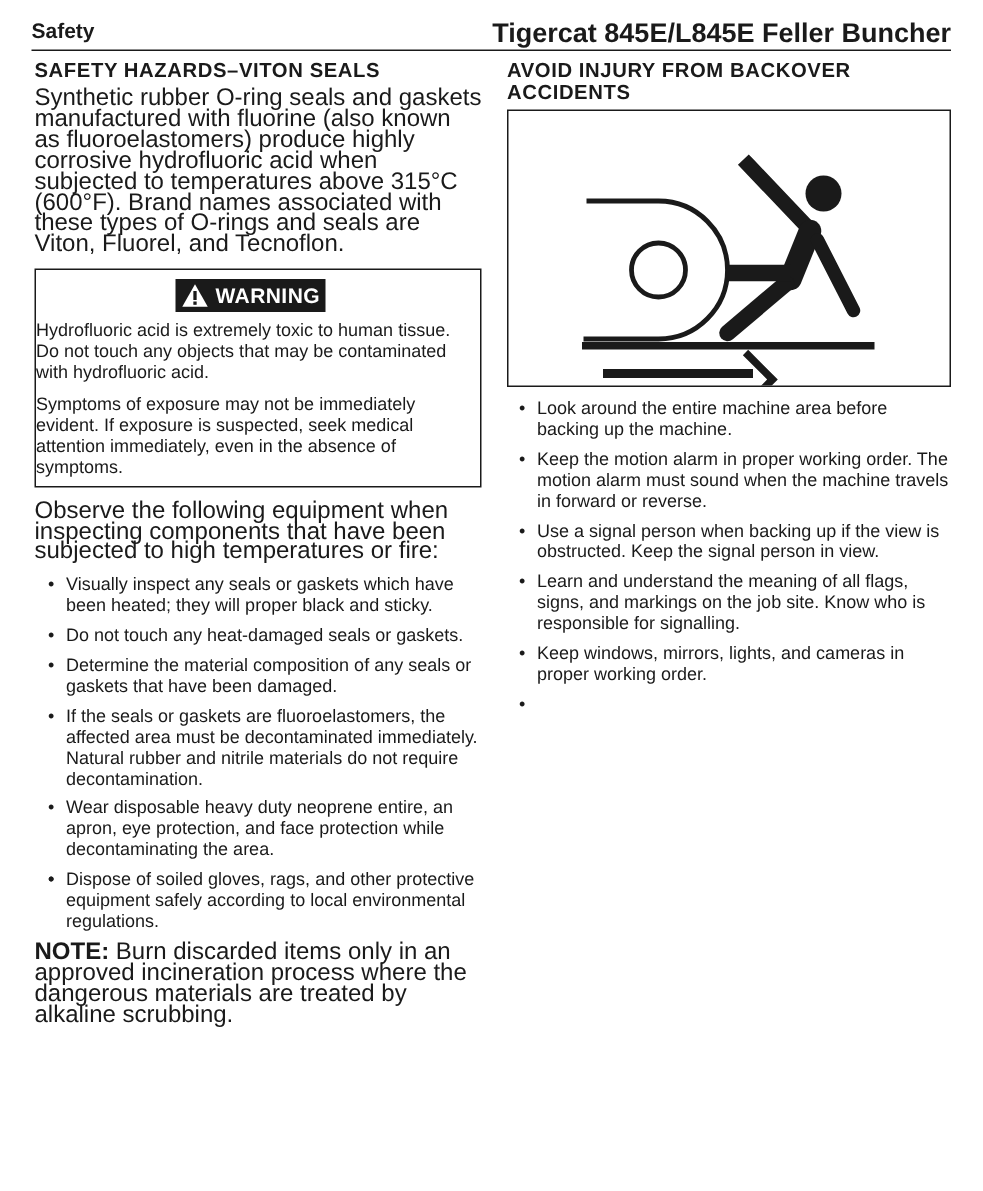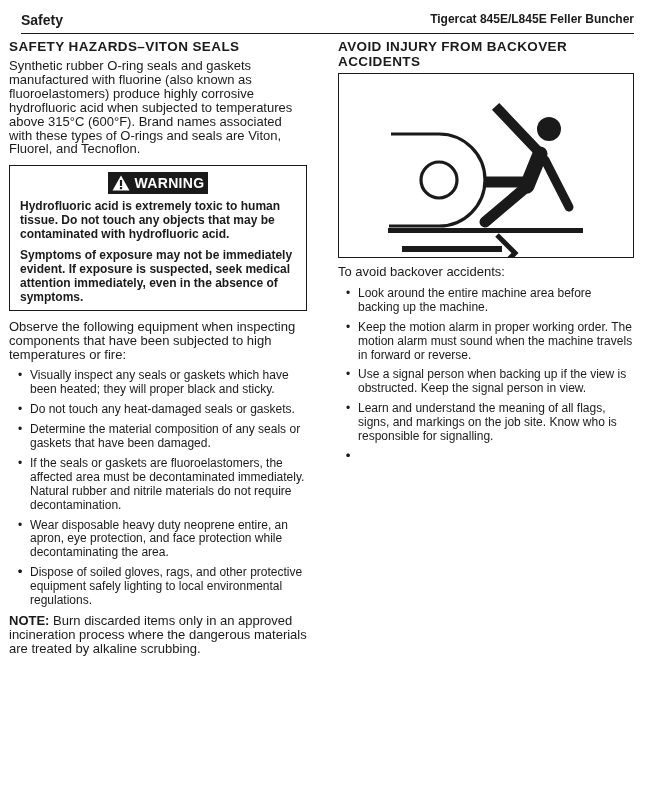--- a/index.html
+++ b/index.html
@@ -29,48 +29,48 @@
       left: 0;
       top: 1px;
       font-weight: bold;
       font-size: 14px;
     }
     .header-right {
       position: absolute;
       right: 0;
       top: 1px;
       font-weight: bold;
-      font-size: 12px;
+      font-size: 18px;
     }
     .col {
       position: absolute;
       top: 39px;
     }
-    .col-left { left: 9px; width: 298px; }
+    .col-left { left: 23px; width: 298px; }
     .col-right { left: 338px; width: 296px; }
 
     h2 {
       margin: 0;
       font-size: 13.5px;
       font-weight: bold;
       letter-spacing: 0.4px;
       line-height: 15px;
     }
     p {
       margin: 0;
-      font-size: 13px;
+      font-size: 16px;
       line-height: 13.9px;
     }
     .col-left h2 { margin-bottom: 5px; }
     .col-right h2 { margin-bottom: 4px; }
 
     .warning-box {
       margin-top: 9px;
       border: 1.3px solid #1a1a1a;
-      padding: 6px 10px 5px 10px;
+      padding: 6px 10px 5px 0;
       box-sizing: border-box;
       width: 298px;
     }
     .warning-label {
       display: flex;
       align-items: center;
       justify-content: center;
       margin: 0 auto 6px auto;
       background: #1a1a1a;
       color: #ffffff;
@@ -79,21 +79,21 @@
       font-weight: bold;
       font-size: 14px;
       letter-spacing: 0.3px;
     }
     .warning-label .tri {
       width: 18px;
       height: 16px;
       margin-right: 5px;
     }
     .warning-box p {
-      font-weight: bold;
+      font-weight: normal;
       font-size: 12px;
       line-height: 13.9px;
     }
     .warning-box p + p { margin-top: 7px; }
 
     .after-box { margin-top: 9px; }
     ul.bullets {
       list-style: none;
       margin: 8px 0 0 0;
       padding: 0;
@@ -153,21 +153,21 @@
 
   <p class="after-box">Observe the following equipment when inspecting components that have been subjected to high temperatures or fire:</p>
 
   <ul class="bullets">
     <li><span class="dot">•</span><span>Visually inspect any seals or gaskets which have been heated; they will proper black and sticky.</span></li>
     <li><span class="dot">•</span><span>Do not touch any heat-damaged seals or gaskets.</span></li>
     <li><span class="dot">•</span><span>Determine the material composition of any seals or gaskets that have been damaged.</span></li>
     <li><span class="dot">•</span><span>If the seals or gaskets are fluoroelastomers, the affected area must be decontaminated immediately. Natural rubber and nitrile materials do not require decontamination.</span></li>
     <li><span class="dot">•</span><span>Wear disposable heavy duty neoprene entire, an apron, eye protection, and face protection while decontaminating the area.</span></li>
     <li><span class="dot">•</span></li>
-    <li><span class="dot">•</span><span>Dispose of soiled gloves, rags, and other protective equipment safely lighting to local environmental regulations.</span></li>
+    <li><span class="dot">•</span><span>Dispose of soiled gloves, rags, and other protective equipment safely according to local environmental regulations.</span></li>
   </ul>
 
   <p class="note"><b>NOTE:</b><span> Burn discarded items only in an approved incineration process where the dangerous materials are treated by alkaline scrubbing.</span></p>
 </div>
 
 <div class="col col-right">
   <h2>AVOID INJURY FROM BACKOVER ACCIDENTS</h2>
 
   <div class="illustration-box">
     <svg width="294" height="183" viewBox="0 0 294 183">
@@ -182,23 +182,22 @@
 
       <circle cx="210" cy="55" r="12" fill="#1a1a1a"></circle>
       <line x1="160" y1="36" x2="198" y2="76" stroke="#1a1a1a" stroke-width="10" stroke-linecap="square"></line>
       <line x1="201" y1="80" x2="188" y2="112" stroke="#1a1a1a" stroke-width="15" stroke-linecap="round"></line>
       <line x1="206" y1="86" x2="230" y2="133" stroke="#1a1a1a" stroke-width="9" stroke-linecap="round"></line>
       <line x1="185" y1="115" x2="146" y2="148" stroke="#1a1a1a" stroke-width="11" stroke-linecap="round"></line>
       <line x1="188" y1="108" x2="146" y2="108" stroke="#1a1a1a" stroke-width="11" stroke-linecap="butt"></line>
     </svg>
   </div>
 
-  <p>To avoid backover accidents:</p>
 
   <ul class="bullets">
     <li><span class="dot">•</span><span>Look around the entire machine area before backing up the machine.</span></li>
     <li><span class="dot">•</span><span>Keep the motion alarm in proper working order. The motion alarm must sound when the machine travels in forward or reverse.</span></li>
     <li><span class="dot">•</span><span>Use a signal person when backing up if the view is obstructed. Keep the signal person in view.</span></li>
     <li><span class="dot">•</span><span>Learn and understand the meaning of all flags, signs, and markings on the job site. Know who is responsible for signalling.</span></li>
-    <li><span class="dot">•</span></li>
+    <li><span class="dot">•</span><span>Keep windows, mirrors, lights, and cameras in proper working order.</span></li>
     <li><span class="dot">•</span></li>
   </ul>
 </div>
 
 </body></html>

